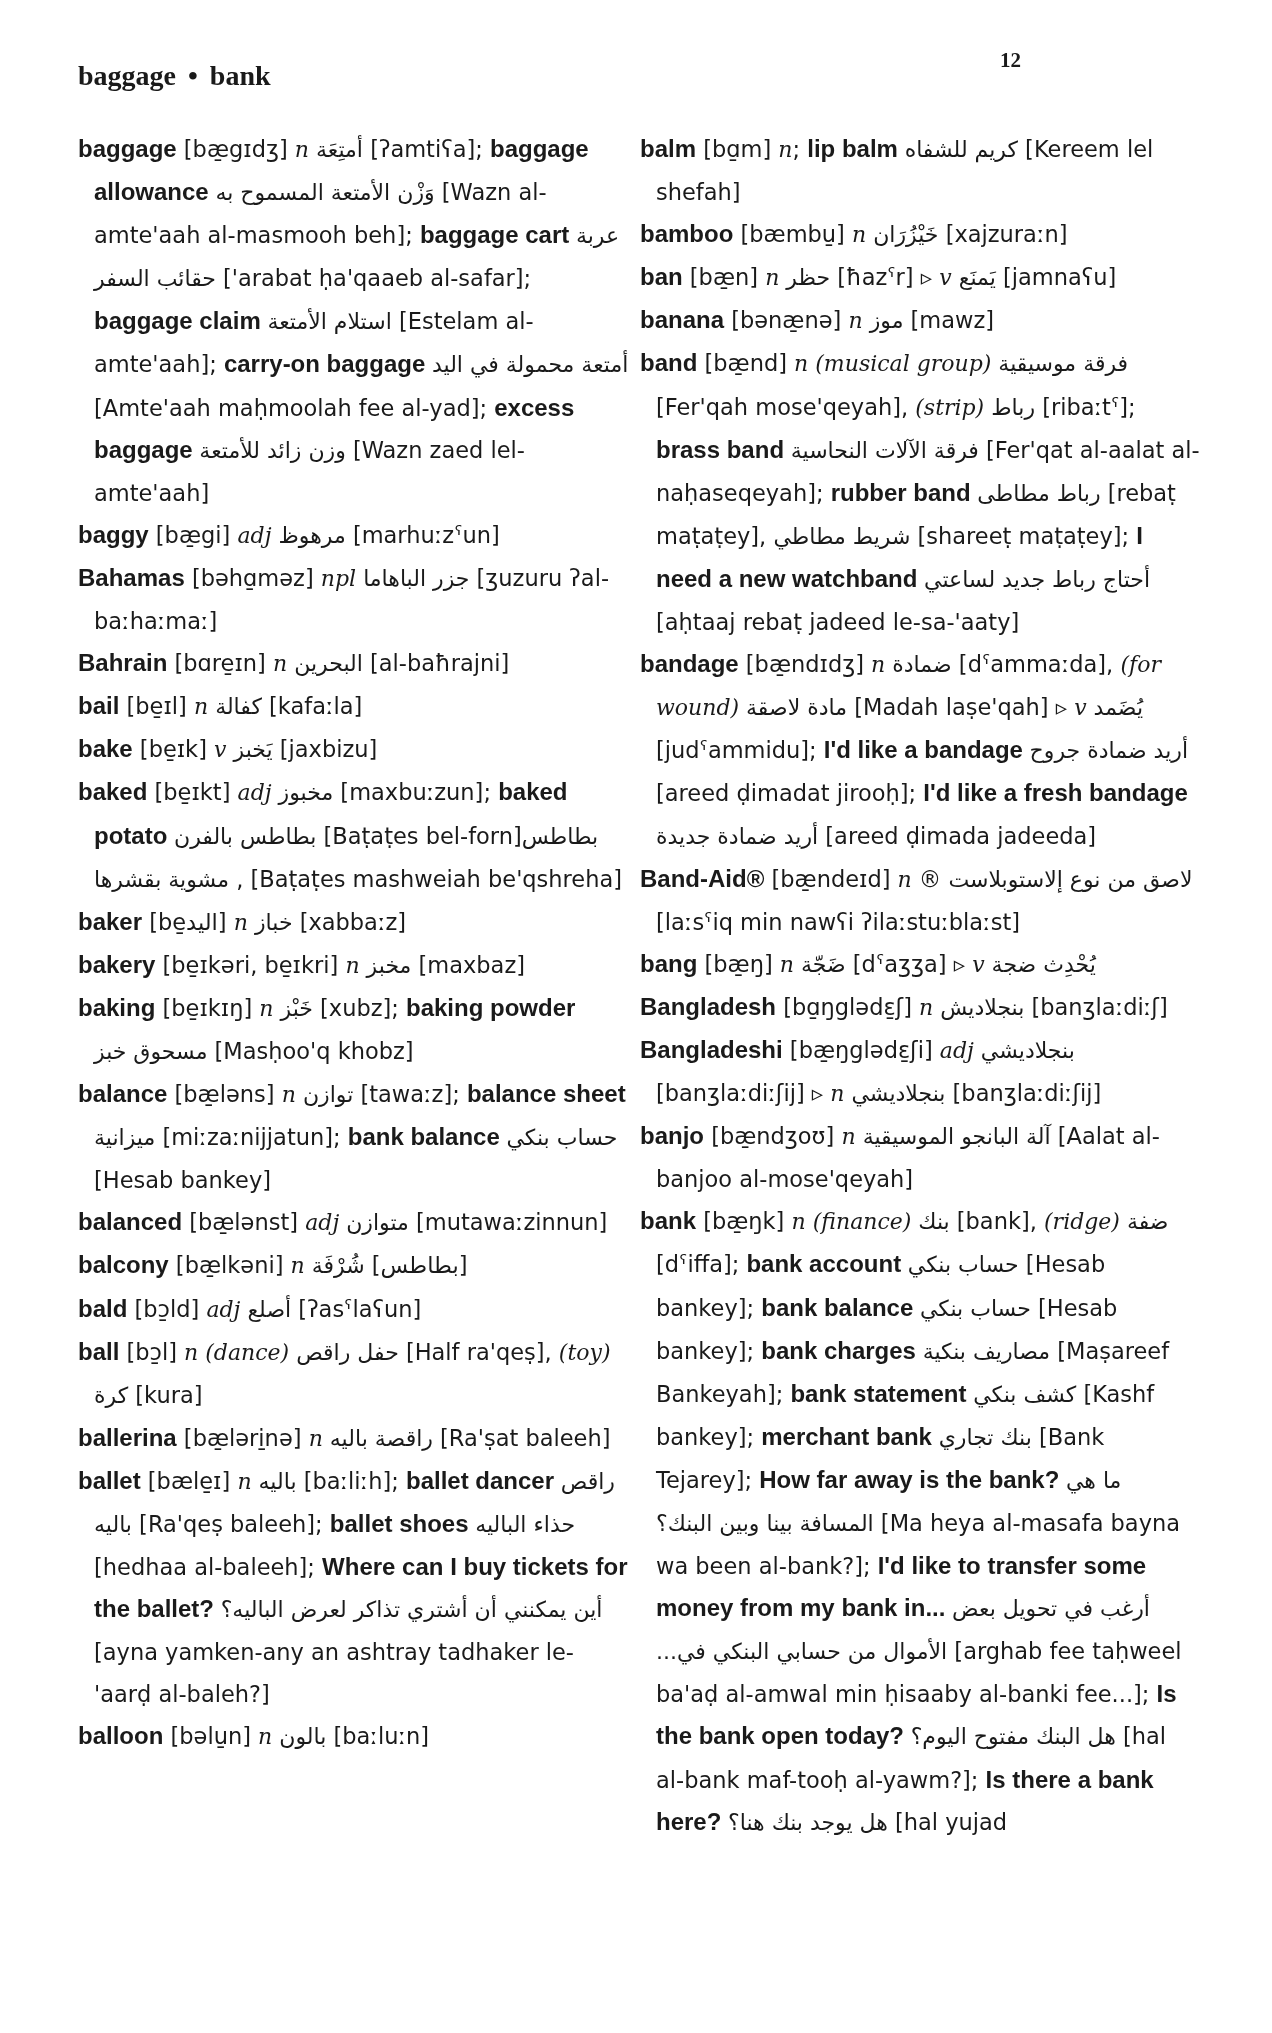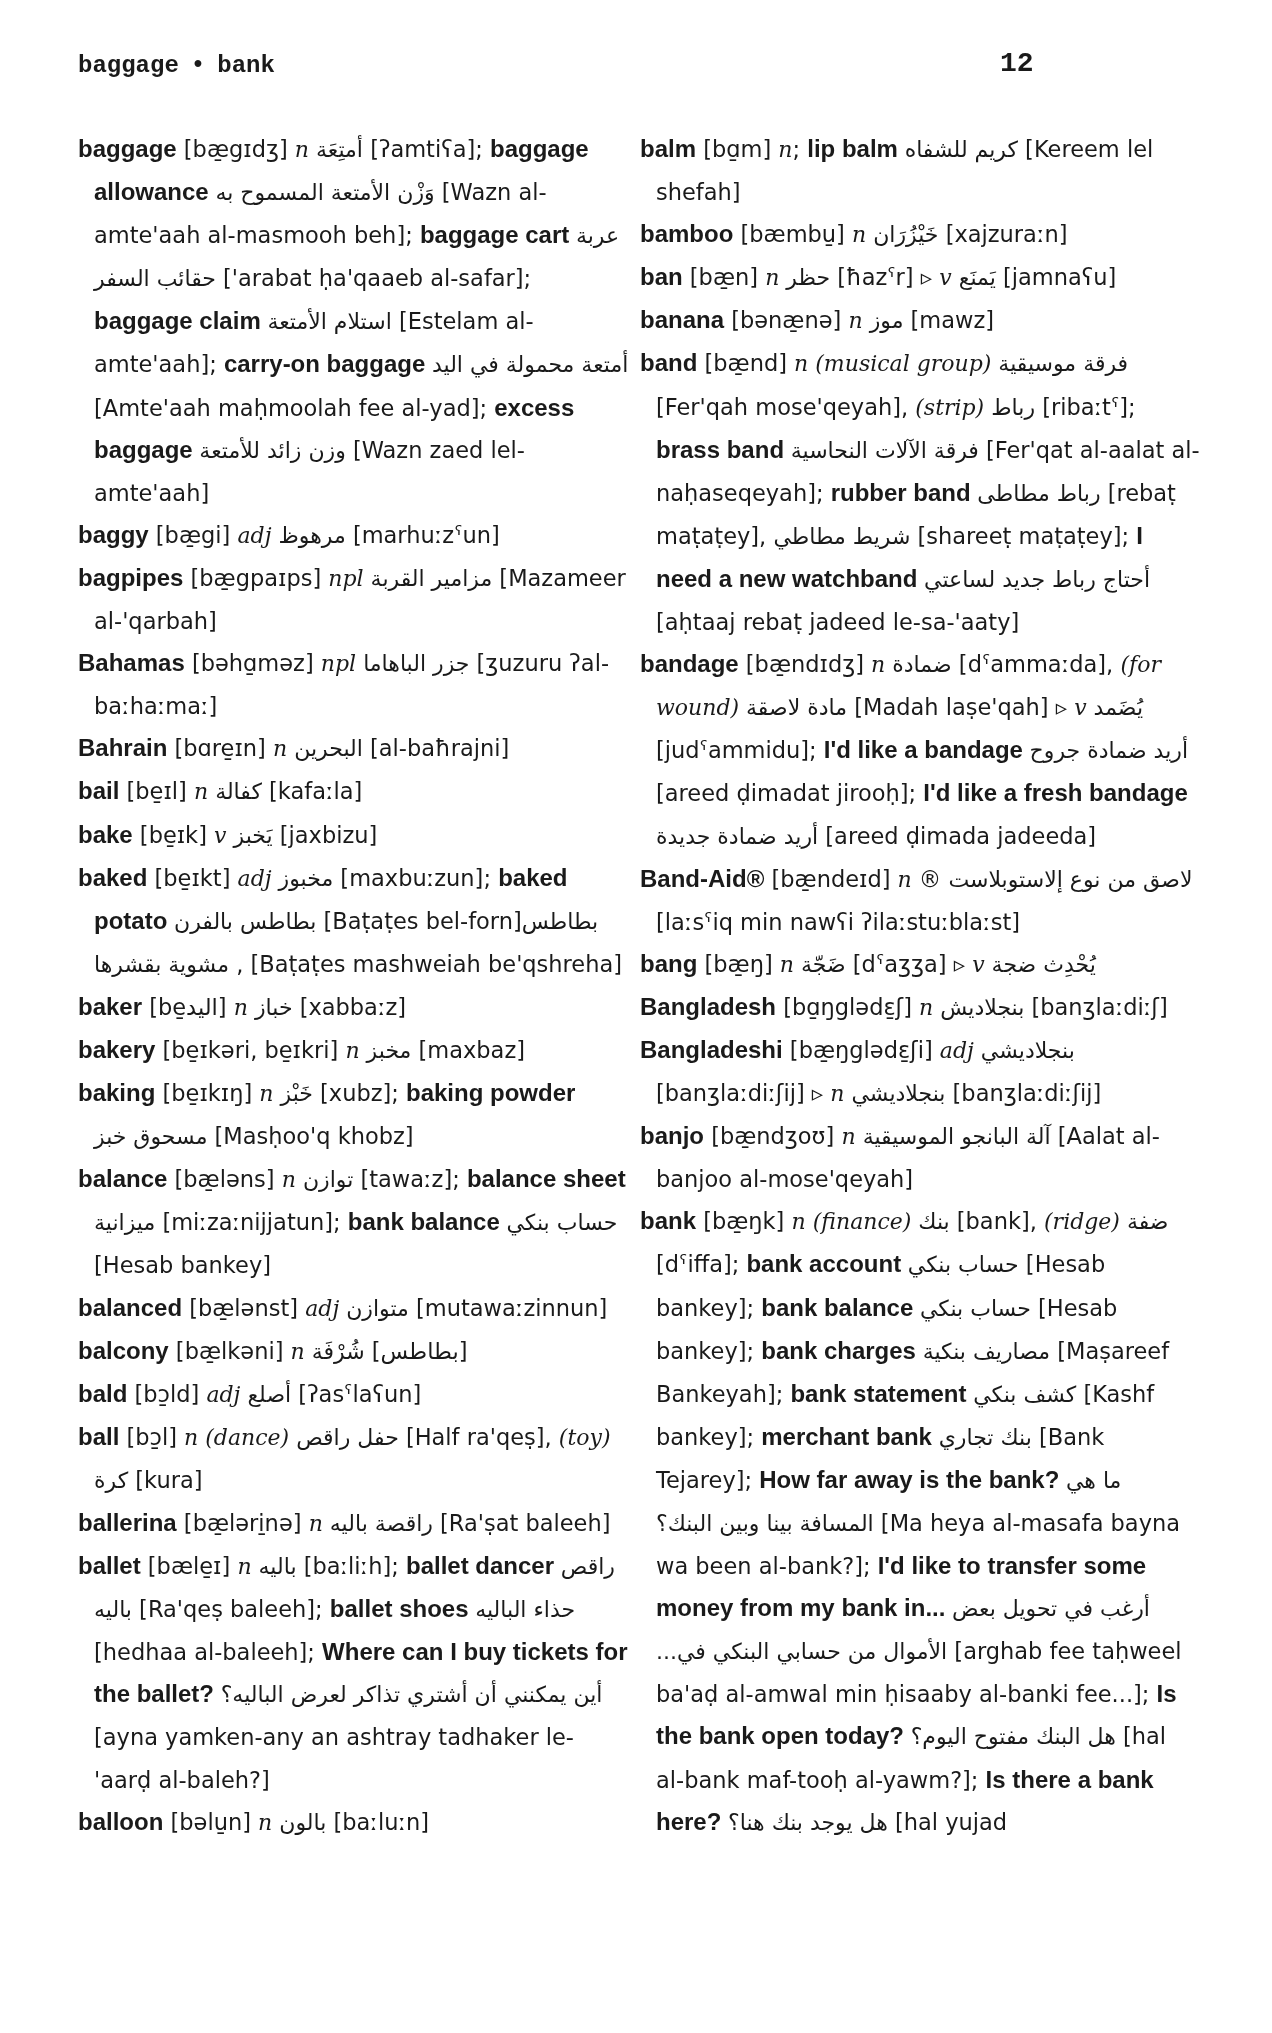--- a/index.html
+++ b/index.html
@@ -2,27 +2,27 @@
 <html><head>
   <meta charset="utf-8">
   <style>
     html, body { margin: 0; padding: 0; background: #ffffff; }
     body {
       width: 1272px; height: 2033px; position: relative; overflow: hidden;
       color: #1a1a1a;
       font-family: "DejaVu Sans", sans-serif;
     }
     .running-head {
-      position: absolute; top: 52px; left: 78px;
-      font-family: Liberation Mono, monospace; font-weight: bold; font-size: 24px;
+      position: absolute; top: 60px; left: 78px;
+      font-family: Liberation Serif, serif; font-weight: bold; font-size: 28px;
     }
     .running-head .bullet { margin: 0 12px; }
     .page-number {
       position: absolute; top: 48px; left: 1000px;
-      font-family: Liberation Mono, monospace; font-weight: bold; font-size: 28px;
+      font-family: Liberation Serif, serif; font-weight: bold; font-size: 21px;
     }
     .column {
       position: absolute; top: 128px; width: 555px;
       font-size: 23px; line-height: 42.1px;
     }
     .col-left { left: 78px; width: 552px; }
     .col-right { left: 640px; width: 560px; }
     .entry {
       margin: 0; padding-left: 16px; text-indent: -16px;
     }
@@ -35,21 +35,20 @@
 <body>
 
 <div class="running-head">
   <span>baggage</span><span class="bullet">•</span><span>bank</span>
 </div>
 <div class="page-number">12</div>
 
 <div class="column col-left">
     <p class="entry"><span class="hw">baggage</span><span class="t"> [bæ̱gɪdʒ] </span><span class="i">n </span><span class="ar" dir="rtl" lang="ar">أمتِعَة</span><span class="t"> [ʔamtiʕa]; </span><span class="b">baggage allowance </span><span class="ar" dir="rtl" lang="ar">وَزْن الأمتعة المسموح به</span><span class="t"> [Wazn al-amte'aah al-masmooh beh]; </span><span class="b">baggage cart </span><span class="ar" dir="rtl" lang="ar">عربة حقائب السفر</span><span class="t"> ['arabat ḥa'qaaeb al-safar]; </span><span class="b">baggage claim </span><span class="ar" dir="rtl" lang="ar">استلام الأمتعة</span><span class="t"> [Estelam al-amte'aah]; </span><span class="b">carry-on baggage </span><span class="ar" dir="rtl" lang="ar">أمتعة محمولة في اليد</span><span class="t"> [Amte'aah maḥmoolah fee al-yad]; </span><span class="b">excess baggage </span><span class="ar" dir="rtl" lang="ar">وزن زائد للأمتعة</span><span class="t"> [Wazn zaed lel-amte'aah]</span></p>
     <p class="entry"><span class="hw">baggy</span><span class="t"> [bæ̱gi] </span><span class="i">adj </span><span class="ar" dir="rtl" lang="ar">مرهوظ</span><span class="t"> [marhuːzˤun]</span></p>
-    <p class="entry"><span class="hw">bagpipes</span><span class="t"> [bæ̱gpaɪps] </span><span class="i">npl </span><span class="ar" dir="rtl" lang="ar">مزامير القربة</span><span class="t"> [Mazameer al-'qarbah]</span></p>
     <p class="entry"><span class="hw">Bahamas</span><span class="t"> [bəhɑ̱məz] </span><span class="i">npl </span><span class="ar" dir="rtl" lang="ar">جزر الباهاما</span><span class="t"> [ʒuzuru ʔal-baːhaːmaː]</span></p>
     <p class="entry"><span class="hw">Bahrain</span><span class="t"> [bɑre̱ɪn] </span><span class="i">n </span><span class="ar" dir="rtl" lang="ar">البحرين</span><span class="t"> [al-baħrajni]</span></p>
     <p class="entry"><span class="hw">bail</span><span class="t"> [be̱ɪl] </span><span class="i">n </span><span class="ar" dir="rtl" lang="ar">كفالة</span><span class="t"> [kafaːla]</span></p>
     <p class="entry"><span class="hw">bake</span><span class="t"> [be̱ɪk] </span><span class="i">v </span><span class="ar" dir="rtl" lang="ar">يَخبز</span><span class="t"> [jaxbizu]</span></p>
     <p class="entry"><span class="hw">baked</span><span class="t"> [be̱ɪkt] </span><span class="i">adj </span><span class="ar" dir="rtl" lang="ar">مخبوز</span><span class="t"> [maxbuːzun]; </span><span class="b">baked potato </span><span class="ar" dir="rtl" lang="ar">بطاطس بالفرن</span><span class="t"> [Baṭaṭes bel-forn]</span><span class="ar" dir="rtl" lang="ar">بطاطس مشوية بقشرها</span><span class="t"> , [Baṭaṭes mashweiah be'qshreha]</span></p>
     <p class="entry"><span class="hw">baker</span><span class="t"> [be̱اليد] </span><span class="i">n </span><span class="ar" dir="rtl" lang="ar">خباز</span><span class="t"> [xabbaːz]</span></p>
     <p class="entry"><span class="hw">bakery</span><span class="t"> [be̱ɪkəri, be̱ɪkri] </span><span class="i">n </span><span class="ar" dir="rtl" lang="ar">مخبز</span><span class="t"> [maxbaz]</span></p>
     <p class="entry"><span class="hw">baking</span><span class="t"> [be̱ɪkɪŋ] </span><span class="i">n </span><span class="ar" dir="rtl" lang="ar">خَبْز</span><span class="t"> [xubz]; </span><span class="b">baking powder </span><span class="ar" dir="rtl" lang="ar">مسحوق خبز</span><span class="t"> [Masḥoo'q khobz]</span></p>
     <p class="entry"><span class="hw">balance</span><span class="t"> [bæ̱ləns] </span><span class="i">n </span><span class="ar" dir="rtl" lang="ar">توازن</span><span class="t"> [tawaːz]; </span><span class="b">balance sheet </span><span class="ar" dir="rtl" lang="ar">ميزانية</span><span class="t"> [miːzaːnijjatun]; </span><span class="b">bank balance </span><span class="ar" dir="rtl" lang="ar">حساب بنكي</span><span class="t"> [Hesab bankey]</span></p>
     <p class="entry"><span class="hw">balanced</span><span class="t"> [bæ̱lənst] </span><span class="i">adj </span><span class="ar" dir="rtl" lang="ar">متوازن</span><span class="t"> [mutawaːzinnun]</span></p>

